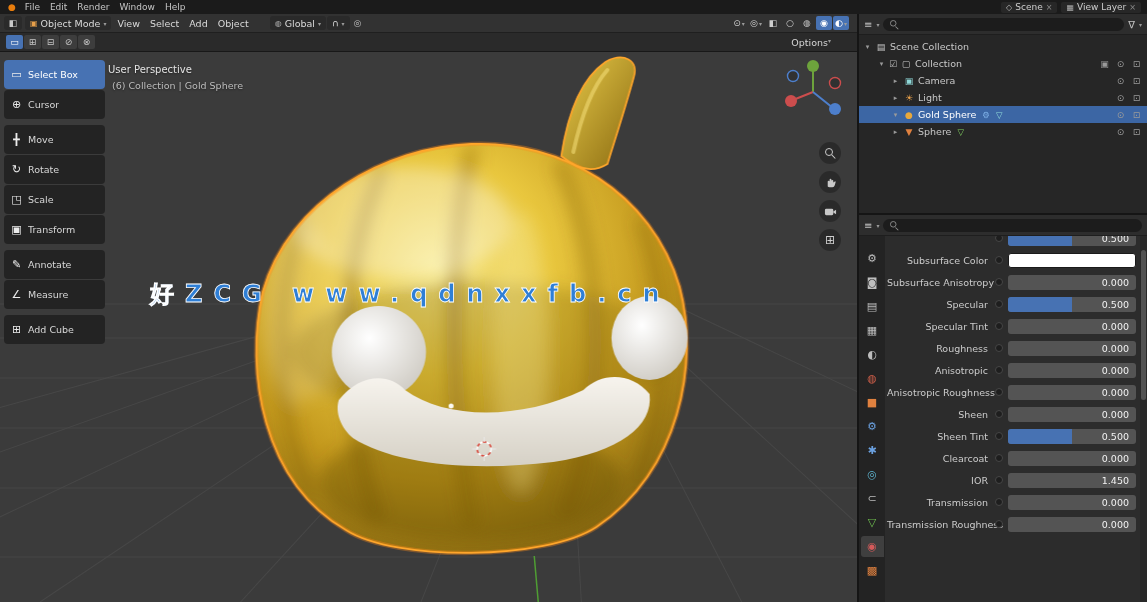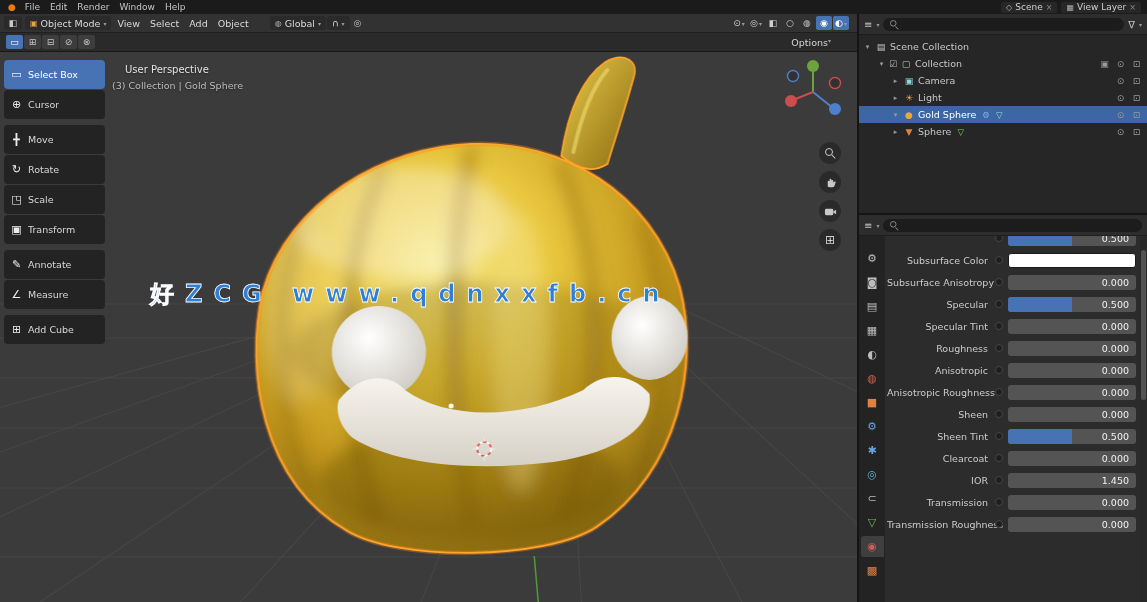--- a/index.html
+++ b/index.html
@@ -45,21 +45,21 @@
   .viewport{position:relative;flex:1;background:#3b3b3b;overflow:hidden;min-height:0;}
   .scene-svg{position:absolute;inset:0;}
 
   .toolbar{position:absolute;left:4px;top:8px;width:101px;display:flex;flex-direction:column;gap:1px;z-index:6;}
   .tool{display:flex;align-items:center;gap:5px;height:29px;background:rgba(33,33,33,.93);border-radius:4px;padding:0 6px;color:#d8d8d8;font-size:9.5px;}
   .tool.gap{margin-top:5px;}
   .tool.active{background:#4772b3;color:#fff;}
   .t-icon{font-size:11px;width:13px;text-align:center;color:#ececec;flex:none;}
   .t-label{white-space:nowrap;overflow:hidden;text-align:center;}
 
-  .vp-info{position:absolute;left:125px;top:12px;font-size:10px;color:#e3e3e3;z-index:5;text-shadow:0 1px 2px rgba(0,0,0,.45);}
+  .vp-info{position:absolute;left:108px;top:12px;font-size:10px;color:#e3e3e3;z-index:5;text-shadow:0 1px 2px rgba(0,0,0,.45);}
   .vp-context{position:absolute;left:112px;top:28px;font-size:9.5px;color:#bdbdbd;z-index:5;text-shadow:0 1px 2px rgba(0,0,0,.45);}
 
   .watermark{position:absolute;left:150px;top:226px;font-size:24px;font-weight:bold;letter-spacing:11px;color:#2f7fd6;-webkit-text-stroke:0.8px #ffffff;white-space:nowrap;z-index:5;}
 
   .nav-gizmo{position:absolute;top:4px;right:12px;width:64px;height:64px;z-index:6;}
   .nav-btn{position:absolute;right:16px;width:22px;height:22px;border-radius:50%;background:rgba(30,30,30,.55);display:flex;align-items:center;justify-content:center;color:#cfcfcf;font-size:11px;z-index:6;}
 
   .mag{position:relative;width:11px;height:11px;display:inline-block;}
   .mag::before{content:"";position:absolute;width:6px;height:6px;border:1.4px solid #c8c8c8;border-radius:50%;left:0;top:0;}
   .mag::after{content:"";position:absolute;width:4.5px;height:1.4px;background:#c8c8c8;transform:rotate(45deg);left:6px;top:8.5px;}
@@ -326,21 +326,21 @@
               <span class="t-icon">∠</span>
               <span class="t-label">Measure</span>
             </div>
             <div class="tool gap">
               <span class="t-icon">⊞</span>
               <span class="t-label">Add Cube</span>
             </div>
           </div>
 
         <div class="vp-info">User Perspective</div>
-        <div class="vp-context">(3) Collection | Gold Sphere</div>
+        <div class="vp-context">(6) Collection | Gold Sphere</div>
 
         <div class="watermark">好ZCG www.qdnxxfb.cn</div>
 
         <svg class="nav-gizmo" viewBox="0 0 64 64">
           <g stroke-width="2">
             <line x1="32" y1="36" x2="32" y2="12" stroke="#6da33c"></line>
             <line x1="32" y1="36" x2="12" y2="44" stroke="#cc4d4d"></line>
             <line x1="32" y1="36" x2="52" y2="52" stroke="#4d7fcc"></line>
           </g>
           <circle cx="32" cy="10" r="6" fill="#6da33c"></circle>

